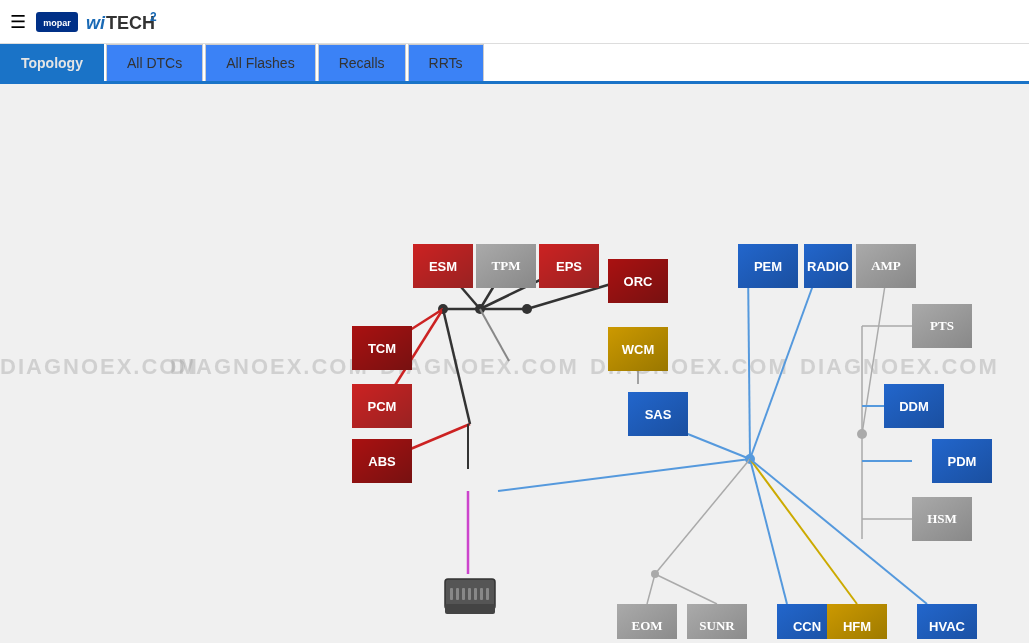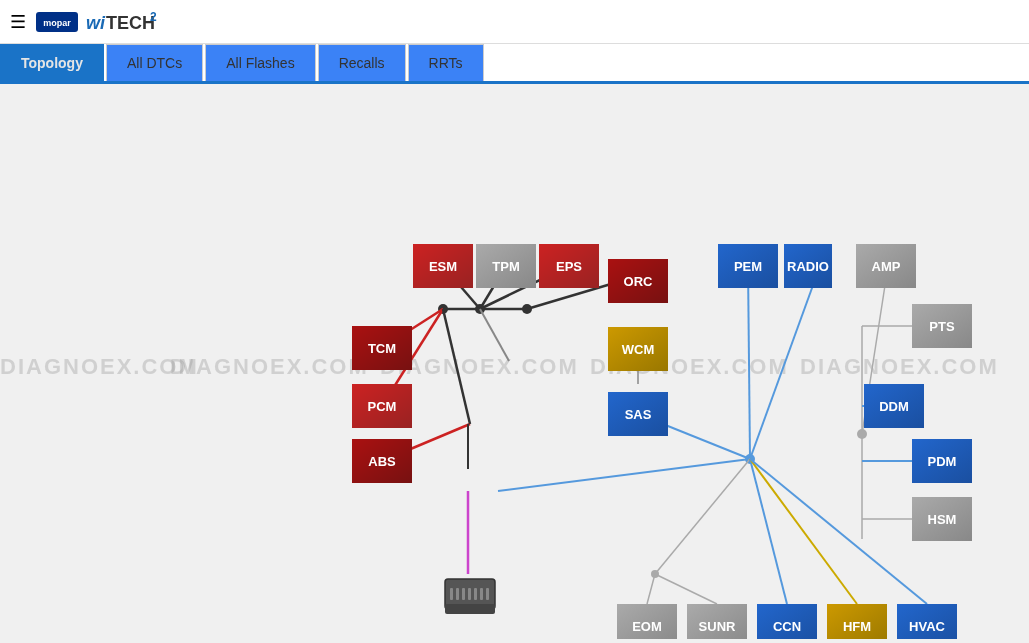--- a/index.html
+++ b/index.html
@@ -77,22 +77,22 @@
       display: flex;
       align-items: center;
       justify-content: center;
       font-weight: bold;
       font-size: 13px;
       color: white;
       z-index: 10;
     }
     .node-red { background: linear-gradient(145deg, #cc2222, #992222); }
     .node-darkred { background: linear-gradient(145deg, #aa1111, #771111); }
-    .node-blue { background: linear-gradient(145deg, #2266cc, #1a4fa0); }
-    .node-gray { background: linear-gradient(145deg, #aaaaaa, #888888); }
+    .node-blue { background: linear-gradient(145deg, #2266cc, #1a4fa0); margin-left: 20px; }
+    .node-gray { background: linear-gradient(145deg, #aaaaaa, #888888); font-family: Liberation Serif, serif; }
     .node-gold { background: linear-gradient(145deg, #cc9900, #997700); text-align: center; }
 
     
     #topology-svg {
       position: absolute;
       top: 0; left: 0;
       width: 100%;
       height: 100%;
       z-index: 1;
     }

